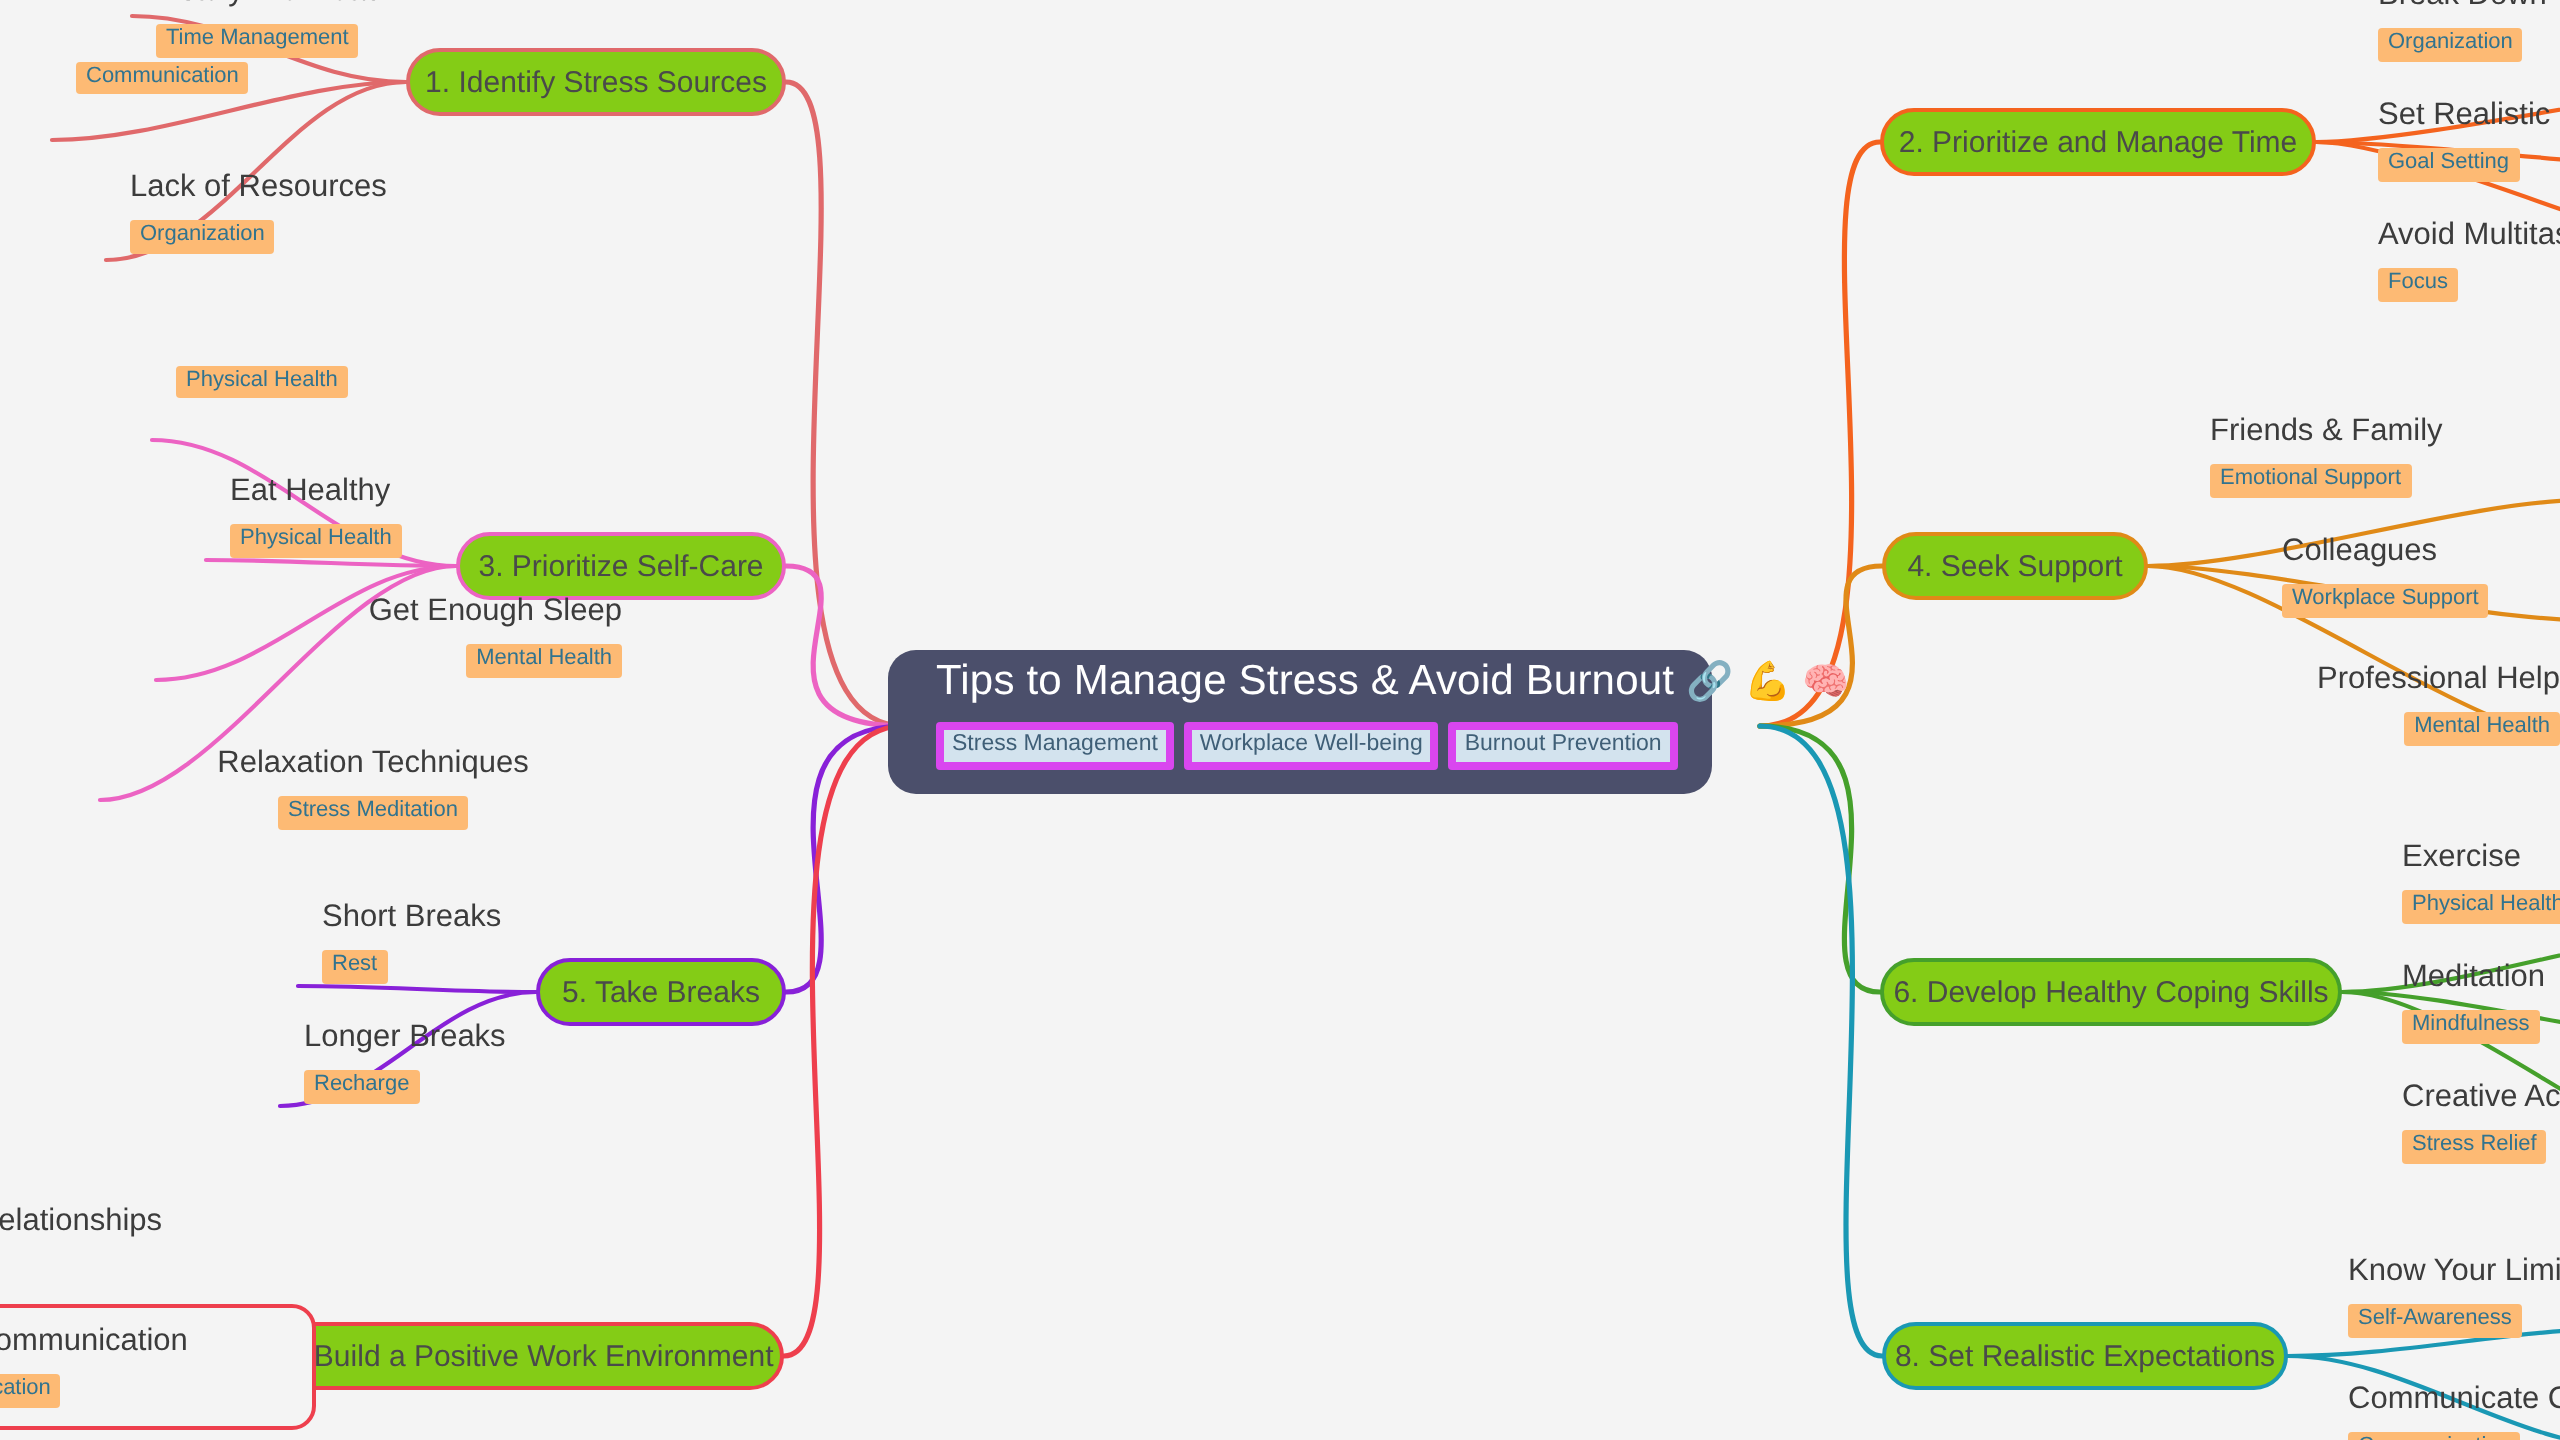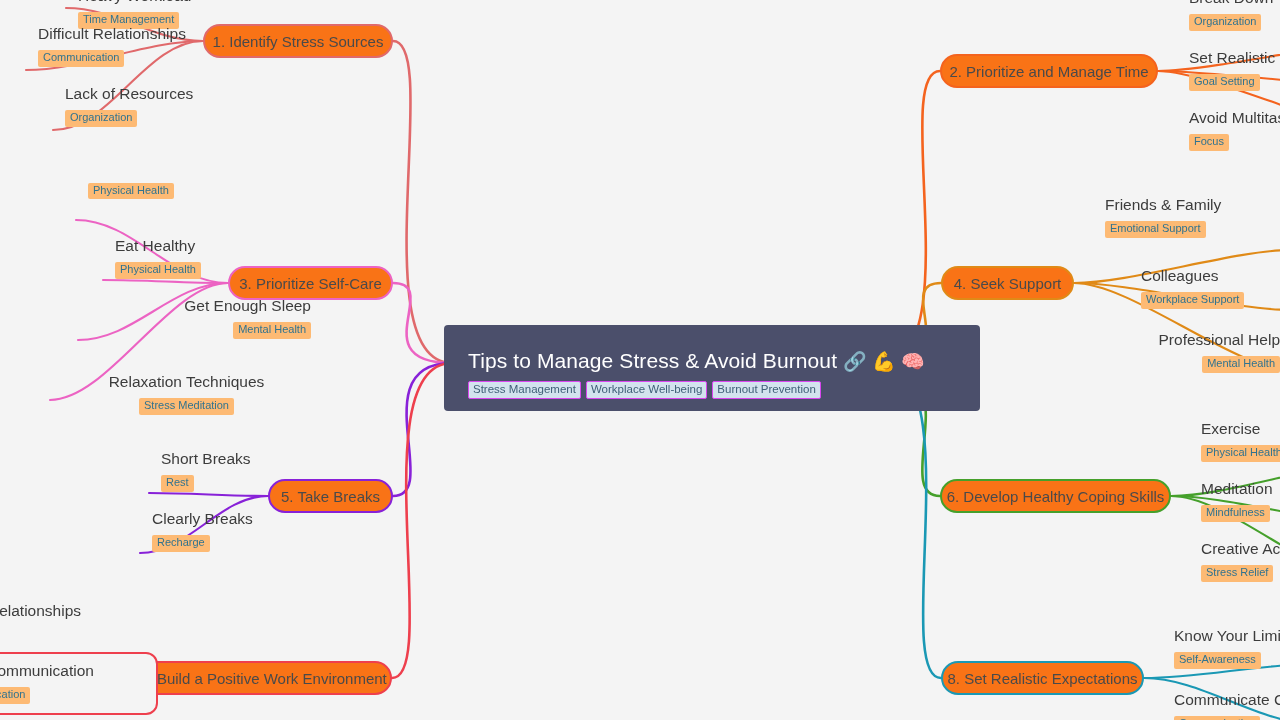--- a/index.html
+++ b/index.html
@@ -7,39 +7,39 @@
     width:1280px;height:720px;overflow:hidden;position:relative;
     background:#f4f4f4;
     font-family:"Liberation Sans", sans-serif;
     color:#333;
   }
   #canvas{position:absolute;inset:0;width:1280px;height:720px;}
   #links{position:absolute;left:0;top:0;width:1280px;height:720px;pointer-events:none;}
 
   
   .central{
-    position:absolute;left:444px;top:325px;width:536px;
-    background:#4b4f6b;border-radius:4px;
-    padding:24px 22px 12px 24px;box-sizing:border-box;
+    position:absolute;left:444px;top:325px;width:412px;
+    background:#4b4f6b;border-radius:14px;
+    padding:4px 22px 12px 24px;box-sizing:border-box;
   }
   .central-title{
     font-size:21px;color:#ffffff;font-weight:400;letter-spacing:.1px;
     white-space:nowrap;line-height:1.15;
   }
   .central-title .emo{font-size:19px;}
   .central-tags{margin-top:8px;display:flex;gap:5px;}
   .central-tags .tag{
-    background:#d3e3ee;color:#3f5f77;border:1px solid #d946ef;
+    background:#d3e3ee;color:#3f5f77;border:4px solid #d946ef;
     font-size:11.5px;padding:1px 4px 2px 4px;border-radius:2px;
     line-height:1.15;white-space:nowrap;
   }
 
   
   .branch{
-    position:absolute;background:#f97316;border-radius:999px;
+    position:absolute;background:#84cc16;border-radius:999px;
     border:2.5px solid #888;box-sizing:border-box;
     display:flex;align-items:center;justify-content:center;
     font-size:15px;color:#4a4a4a;white-space:nowrap;height:34px;
     padding:0 16px;
   }
 
   
   .leaf{position:absolute;white-space:nowrap;}
   .leaf .leaf-title{font-size:15.5px;color:#3c3c3c;line-height:1.25;}
   .leaf .leaf-tagrow{margin-top:4px;}
@@ -108,21 +108,20 @@
 
   <div id="nodes">
       <div class="branch" style="left: 203px; top: 24px; width: 190px; border-color: rgb(224, 105, 107);">
         <span>1. Identify Stress Sources</span>
       </div>
       <div class="leaf" style="top: -14px; left: 78px; width: 233px; text-align: left;">
         <div class="leaf-title">Heavy Workload</div>
         <div class="leaf-tagrow"><span class="tag">Time Management</span></div>
       </div>
       <div class="leaf" style="top: 24px; left: 38px; width: 233px; text-align: left;">
-        <div class="leaf-title">Difficult Relationships</div>
         <div class="leaf-tagrow"><span class="tag">Communication</span></div>
       </div>
       <div class="leaf" style="top: 84px; left: 65px; width: 206px; text-align: left;">
         <div class="leaf-title">Lack of Resources</div>
         <div class="leaf-tagrow"><span class="tag">Organization</span></div>
       </div>
       <div class="branch" style="left: 940px; top: 54px; width: 218px; border-color: rgb(244, 99, 30);">
         <span>2. Prioritize and Manage Time</span>
       </div>
       <div class="leaf" style="top: -12px; left: 1189px; width: 240px; text-align: left;">
@@ -151,41 +150,41 @@
         <div class="leaf-title">Get Enough Sleep</div>
         <div class="leaf-tagrow"><span class="tag">Mental Health</span></div>
       </div>
       <div class="leaf" style="top: 372px; left: 62px; width: 249px; text-align: center;">
         <div class="leaf-title">Relaxation Techniques</div>
         <div class="leaf-tagrow"><span class="tag">Stress Meditation</span></div>
       </div>
       <div class="branch" style="left: 941px; top: 266px; width: 133px; border-color: rgb(224, 138, 23);">
         <span>4. Seek Support</span>
       </div>
-      <div class="leaf" style="top: 195px; left: 1105px; width: 175px; text-align: left;">
+      <div class="leaf" style="top: 206px; left: 1105px; width: 175px; text-align: left;">
         <div class="leaf-title">Friends &amp; Family</div>
         <div class="leaf-tagrow"><span class="tag">Emotional Support</span></div>
       </div>
       <div class="leaf" style="top: 266px; left: 1105px; width: 175px; text-align: left; margin-left: 36px;">
         <div class="leaf-title">Colleagues</div>
         <div class="leaf-tagrow"><span class="tag">Workplace Support</span></div>
       </div>
       <div class="leaf" style="top: 330px; left: 1105px; width: 175px; text-align: right;">
         <div class="leaf-title">Professional Help</div>
         <div class="leaf-tagrow"><span class="tag">Mental Health</span></div>
       </div>
       <div class="branch" style="left: 268px; top: 479px; width: 125px; border-color: rgb(136, 33, 216);">
         <span>5. Take Breaks</span>
       </div>
       <div class="leaf" style="top: 449px; left: 161px; width: 150px; text-align: left;">
         <div class="leaf-title">Short Breaks</div>
         <div class="leaf-tagrow"><span class="tag">Rest</span></div>
       </div>
       <div class="leaf" style="top: 509px; left: 152px; width: 159px; text-align: left;">
-        <div class="leaf-title">Clearly Breaks</div>
+        <div class="leaf-title">Longer Breaks</div>
         <div class="leaf-tagrow"><span class="tag">Recharge</span></div>
       </div>
       <div class="branch" style="left: 940px; top: 479px; width: 231px; border-color: rgb(69, 160, 43);">
         <span>6. Develop Healthy Coping Skills</span>
       </div>
       <div class="leaf" style="top: 419px; left: 1201px; width: 160px; text-align: left;">
         <div class="leaf-title">Exercise</div>
         <div class="leaf-tagrow"><span class="tag">Physical Health</span></div>
       </div>
       <div class="leaf" style="top: 479px; left: 1201px; width: 160px; text-align: left;">

